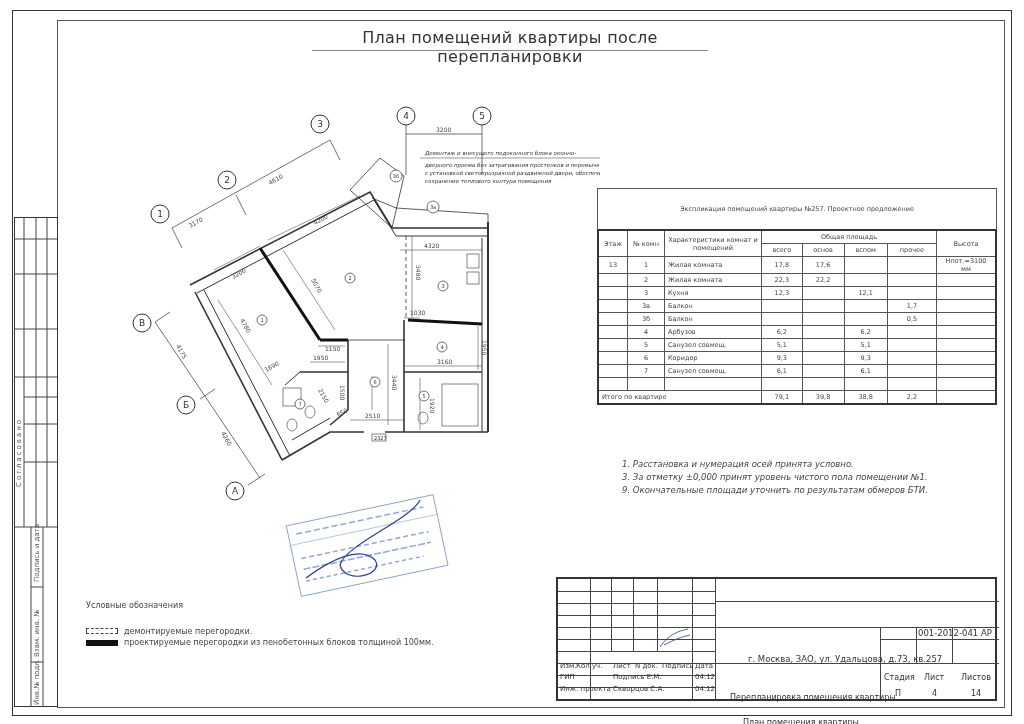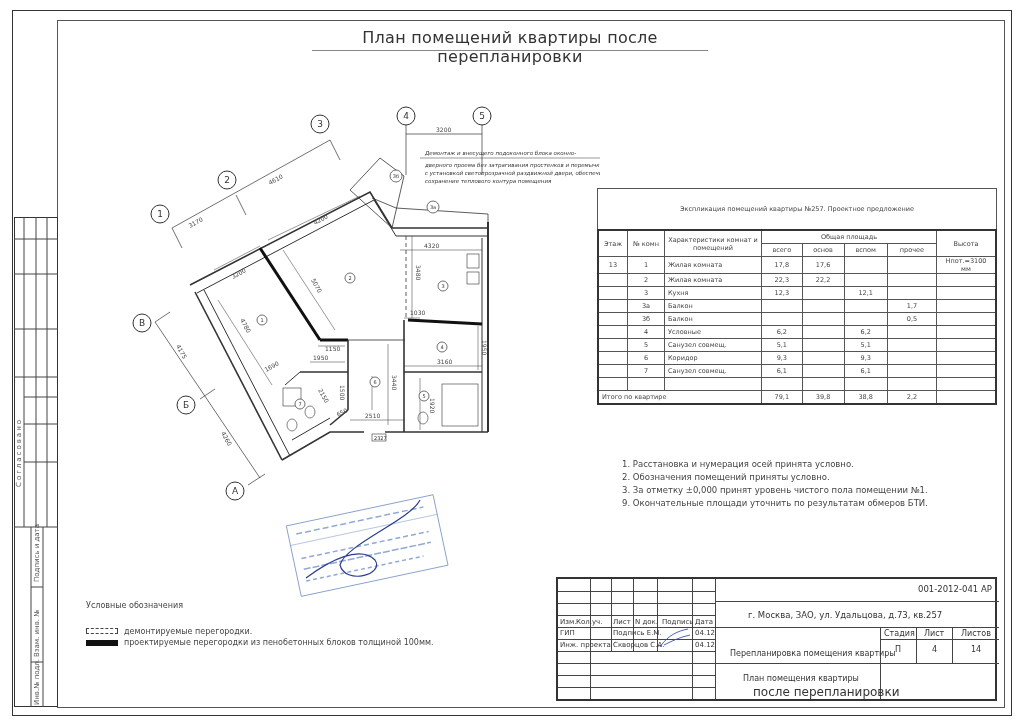--- a/index.html
+++ b/index.html
@@ -12,33 +12,33 @@
   .title-underline { left: 312px; top: 50px; width: 396px; height: 1px; background: #888; }
 
   
   .expl { left: 597px; top: 188px; width: 400px; border: 2px solid #333; border-collapse: collapse; font-size: 6.5px; color: #444; }
   .expl td, .expl th { border: 1px solid #555; height: 12px; padding: 0 3px; font-weight: normal; text-align: center; }
   .expl td.l { text-align: left; }
   .expl caption { caption-side: top; font-size: 6.5px; color: #444; border: 1px solid #555; border-bottom: none; padding: 16px 0; background: #fff; }
 
   
   .notes { left: 618px; top: 458px; font-size: 8.5px; color: #444; line-height: 13px; }
-  .notes .nt { padding-left: 4px; }
+  .notes .nt { padding-left: 4px; font-style: italic; }
 
   
   .legend { left: 86px; top: 600px; font-size: 8px; color: #444; line-height: 11.5px; }
   .legend .row { display: flex; align-items: center; gap: 6px; }
   .sw { width: 32px; height: 6px; box-sizing: border-box; display: inline-block; }
   .sw.demo { border: 1px dashed #444; }
   .sw.foam { background: #111; }
   .sw.gkl { border: 1px solid #333; background: repeating-linear-gradient(135deg, #fff 0 3px, #333 3px 4px); }
 
   
   .tb { left: 556px; top: 577px; width: 441px; height: 124px; border: 2px solid #333; box-sizing: border-box; }
-  .tb .cell { position: absolute; font-size: 7px; color: #333; white-space: nowrap; }
+  .tb .cell { position: absolute; font-size: 7px; color: #333; white-space: nowrap; margin-top: 44px; }
   .hl { position: absolute; height: 1px; background: #444; }
   .vl { position: absolute; width: 1px; background: #444; }
 
   
   .side { left: 14px; top: 217px; width: 44px; height: 490px; }
   .side .v { position: absolute; font-size: 7px; color: #555; transform: rotate(-90deg); transform-origin: left top; white-space: nowrap; }
 
   svg text { font-family: "DejaVu Sans", sans-serif; }
 </style>
 </head>
@@ -297,21 +297,21 @@
         <td class="l">Балкон</td>
         <td></td>
         <td></td>
         <td></td>
         <td>0,5</td>
         <td></td>
       </tr>
       <tr>
         <td></td>
         <td>4</td>
-        <td class="l">Условные</td>
+        <td class="l">Арбузов</td>
         <td>6,2</td>
         <td></td>
         <td>6,2</td>
         <td></td>
         <td></td>
       </tr>
       <tr>
         <td></td>
         <td>5</td>
         <td class="l">Санузел совмещ.</td>
@@ -359,21 +359,20 @@
     <td>39,8</td>
     <td>38,8</td>
     <td>2,2</td>
     <td></td>
   </tr>
 </tbody>
   </table>
 
 <div class="abs notes">
   <div class="nt">1. Расстановка  и нумерация осей принята условно.</div>
-  <div class="nt">2. Обозначения помещений приняты условно.</div>
   <div class="nt">3. За отметку ±0,000 принят уровень чистого пола помещении №1.</div>
   <div class="nt">9. Окончательные площади уточнить по результатам обмеров БТИ.</div>
 </div>
 
 <div class="abs legend">
   <div style="margin-bottom:14px">Условные обозначения</div>
   <div class="row">
       <span class="sw demo"></span>
       <span>демонтируемые перегородки.</span>
     </div>

